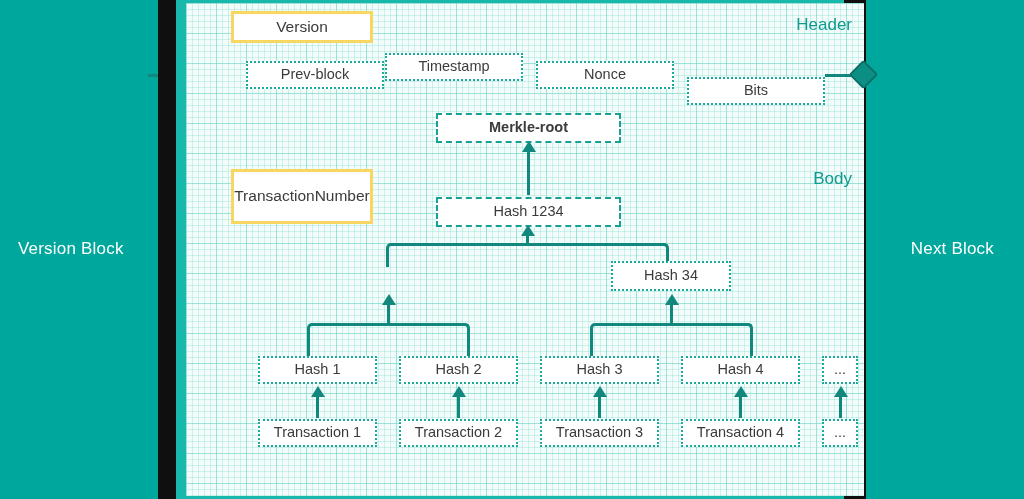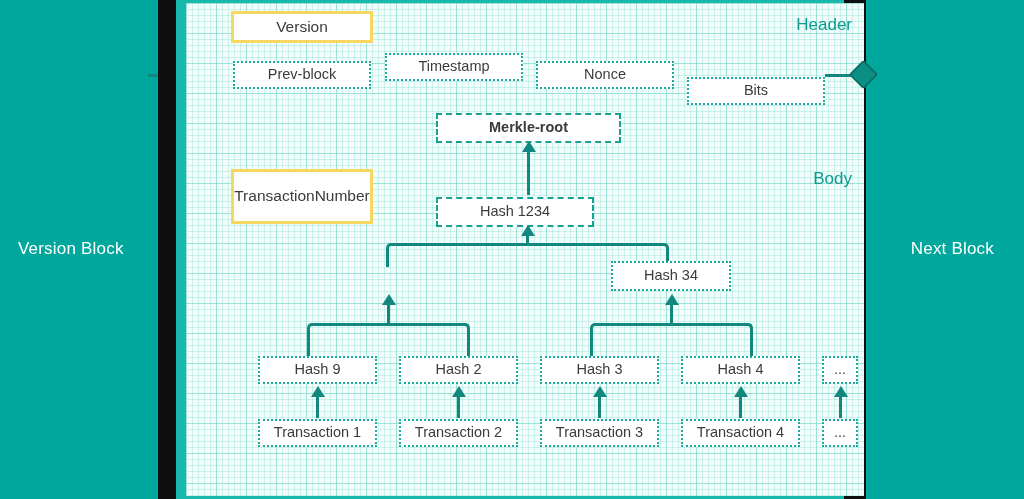--- a/index.html
+++ b/index.html
@@ -136,54 +136,54 @@
 <div id="block-frame">
   <div id="block-inner">
 
     <div id="grid-surface">
 
       <div class="section-caption" id="header-caption">Header</div>
       <div class="section-caption" id="body-caption">Body</div>
 
       <div class="node gold big" style="left:10px; top:8px; width:142px; height:32px;">Version</div>
 
-      <div class="node dotted" style="left:47px; top:58px; width:138px; height:28px;">Prev-block</div>
+      <div class="node dotted" style="left:60px; top:58px; width:138px; height:28px;">Prev-block</div>
       <div class="node dotted" style="left:199px; top:50px; width:138px; height:28px;text-align:right;">Timestamp</div>
       <div class="node dotted" style="left:350px; top:58px; width:138px; height:28px;">Nonce</div>
       <div class="node dotted" style="left:501px; top:74px; width:138px; height:28px;">Bits</div>
 
       <div class="line-h" style="left:639px; top:71px; width:45px;"></div>
 
       <div class="node dashed" style="left:250px; top:110px; width:185px; height:30px;font-weight:bold;">Merkle-root</div>
 
       <div class="line-v" style="left:341px; top:147px; height:45px;"></div>
       <div class="arrow-up" style="left:336px; top:138px;"></div>
 
       <div class="node gold big" style="left:10px; top:166px; width:142px; height:55px; flex-direction:row;">
         <span>Transaction</span>
         <span>Number</span>
       </div>
 
-      <div class="node dashed" style="left:250px; top:194px; width:158px; height:30px;">Hash 1234</div>
+      <div class="node dashed" style="left:250px; top:194px; width:185px; height:30px;">Hash 1234</div>
 
       <div class="bracket" style="left:200px; top:240px; width:283px; height:24px;"></div>
       <div class="line-v" style="left:340px; top:231px; height:12px;"></div>
       <div class="arrow-up" style="left:335px; top:222px;"></div>
 
       <div class="node dotted" style="left:425px; top:258px; width:120px; height:30px;">Hash 34</div>
 
       <div class="bracket" style="left:121px; top:320px; width:163px; height:33px;"></div>
       <div class="line-v" style="left:201px; top:301px; height:22px;"></div>
       <div class="arrow-up" style="left:196px; top:291px;"></div>
 
       <div class="bracket" style="left:404px; top:320px; width:163px; height:33px;"></div>
       <div class="line-v" style="left:484px; top:301px; height:22px;"></div>
       <div class="arrow-up" style="left:479px; top:291px;"></div>
 
-      <div class="node dotted" style="left:72px; top:353px; width:119px; height:28px;">Hash 9</div>
+      <div class="node dotted" style="left:72px; top:353px; width:119px; height:28px;">Hash 1</div>
       <div class="node dotted" style="left:213px; top:353px; width:119px; height:28px;">Hash 2</div>
       <div class="node dotted" style="left:354px; top:353px; width:119px; height:28px;">Hash 3</div>
       <div class="node dotted" style="left:495px; top:353px; width:119px; height:28px;">Hash 4</div>
       <div class="node dotted" style="left:636px; top:353px; width:36px; height:28px;">...</div>
 
       <div class="line-v" style="left:130px; top:392px; height:23px;"></div>
       <div class="arrow-up" style="left:125px; top:383px;"></div>
 
       <div class="line-v" style="left:271px; top:392px; height:23px;"></div>
       <div class="arrow-up" style="left:266px; top:383px;"></div>

